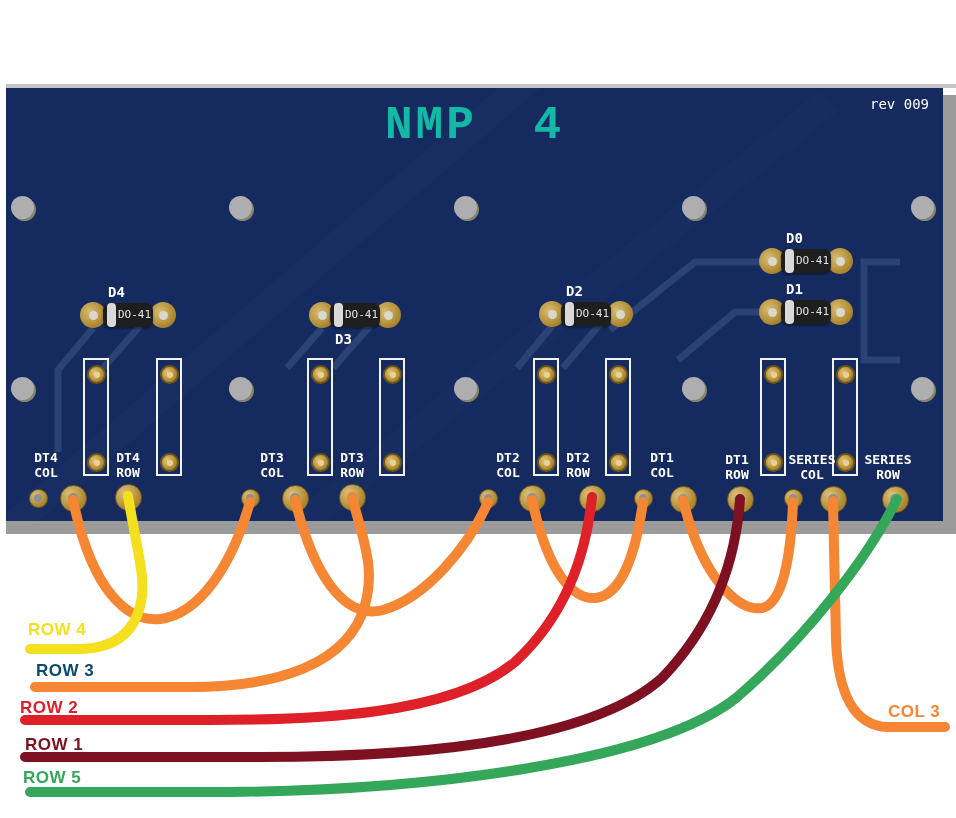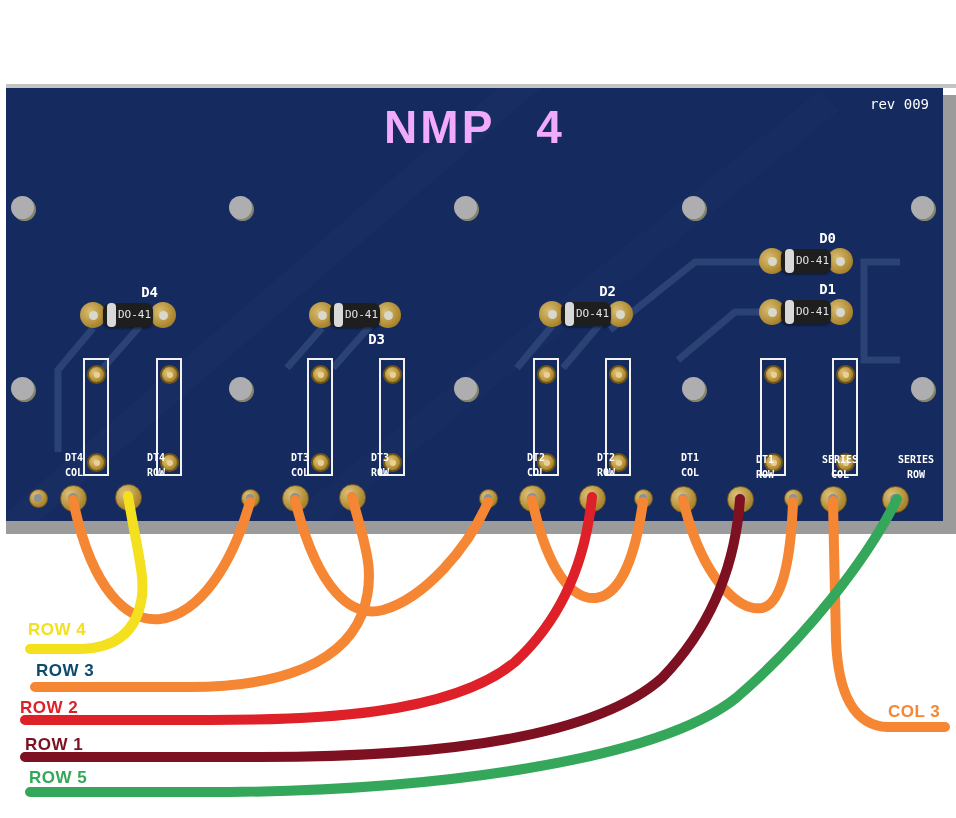--- a/index.html
+++ b/index.html
@@ -8,22 +8,22 @@
          font-family:"Liberation Sans", sans-serif;}
   .main-title{position:absolute;top:6px;left:0;width:956px;text-align:center;
               font-size:34px;font-weight:bold;color:#000;letter-spacing:1px;}
   .sub-title{position:absolute;top:50px;left:0;width:956px;text-align:center;
              font-size:23px;font-weight:bold;color:#000;}
   .board{position:absolute;left:6px;top:88px;width:937px;height:433px;background:#152a5e;z-index:1;}
   .board-edge-top{position:absolute;left:6px;top:84px;width:950px;height:4px;background:#c4c4c4;z-index:0;}
   .board-edge-right{position:absolute;left:943px;top:95px;width:13px;height:438px;background:#9b9b9b;z-index:1;}
   .board-edge-bottom{position:absolute;left:6px;top:521px;width:950px;height:13px;background:#9b9b9b;z-index:1;}
   .traces{position:absolute;left:0;top:0;width:937px;height:433px;}
-  .board-name{position:absolute;top:12px;left:0;width:100%;text-align:center;color:#f0abfc;
-              font-family:Liberation Sans, sans-serif;font-weight:bold;font-size:46px;
+  .board-name{position:absolute;top:12px;left:0;width:100%;text-align:center;color:#14b8a6;
+              font-family:Liberation Mono, monospace;font-weight:bold;font-size:46px;
               letter-spacing:3px;word-spacing:26px;}
   .board-sub{position:absolute;top:67px;left:0;width:100%;text-align:center;color:#fff;
              font-family:"DejaVu Sans Mono", monospace;font-size:16px;letter-spacing:3px;}
   .board-rev{position:absolute;top:8px;right:14px;color:#fff;
              font-family:"DejaVu Sans Mono", monospace;font-size:14px;}
   .hole{position:absolute;width:23px;height:23px;border-radius:50%;background:#aeaeb1;
         box-shadow:2px 2px 0 #84846b;z-index:2;}
   .slot{position:absolute;border:2px solid #f2f2f2;background:rgba(0,0,0,0);z-index:2;}
   .slot-pad{position:absolute;width:19px;height:19px;border-radius:50%;z-index:3;
             background:radial-gradient(circle at 38% 38%, #e3c87e, #b8923b 55%, #8a6a25);
@@ -41,23 +41,23 @@
   .dpad{position:absolute;width:26px;height:26px;border-radius:50%;
         background:radial-gradient(circle at 38% 38%, #d9bd72, #b08b34 60%, #8a6a25);
         display:flex;align-items:center;justify-content:center;}
   .dpad-c{width:9px;height:9px;border-radius:50%;background:#d8d8cc;}
   .dbody{position:absolute;height:24px;background:#1e1e1e;border-radius:7px;
          box-shadow:0 2px 2px rgba(0,0,0,.35);}
   .dband{position:absolute;left:4px;top:0;width:9px;height:100%;background:#d9d9d9;border-radius:4px;}
   .dtext{position:absolute;left:15px;top:0;height:100%;line-height:24px;color:#e4e4e4;
          font-family:"DejaVu Sans Mono", monospace;font-size:11px;letter-spacing:0px;}
   .dlabel{position:absolute;color:#fff;font-family:"DejaVu Sans Mono", monospace;
-          font-size:14px;font-weight:bold;text-align:right;}
+          font-size:14px;font-weight:bold;text-align:left;}
   .pad-label{position:absolute;width:80px;text-align:center;color:#fff;z-index:3;
-             font-family:"DejaVu Sans Mono", monospace;font-size:10px;font-weight:bold;line-height:15px;margin-left:28px;}
+             font-family:"DejaVu Sans Mono", monospace;font-size:13px;font-weight:bold;line-height:15px;}
   .wires{position:absolute;left:0;top:0;width:956px;height:818px;z-index:5;pointer-events:none;}
   .wire-label{position:absolute;font-size:17px;font-weight:bold;z-index:6;letter-spacing:0.5px;}
 </style>
 </head>
 <body>
 
 <div class="stage" id="stage">
 
   <div class="board-edge-top"></div>
   <div class="board">
@@ -310,15 +310,15 @@
       <div class="pl2">COL</div>
     </div>
     <div class="pad-label" style="left: 848px; top: 452px; width: 80px;">
       <div class="pl1">SERIES</div>
       <div class="pl2">ROW</div>
     </div>
     <div class="wire-label" style="color: rgb(244, 224, 30); left: 28px; top: 620px;">ROW 4</div>
     <div class="wire-label" style="color: #0c4a6e; left: 36px; top: 661px;">ROW 3</div>
     <div class="wire-label" style="color: rgb(222, 33, 40); left: 20px; top: 698px;">ROW 2</div>
     <div class="wire-label" style="color: rgb(125, 17, 34); left: 25px; top: 735px;">ROW 1</div>
-    <div class="wire-label" style="color: rgb(53, 167, 90); left: 29px; top: 768px;">ROW 5</div>
+    <div class="wire-label" style="color: rgb(53, 167, 90); left: 23px; top: 768px;">ROW 5</div>
     <div class="wire-label" style="color: rgb(245, 134, 52); left: 888px; top: 702px;">COL 3</div>
   </div>
 
 </body></html>

